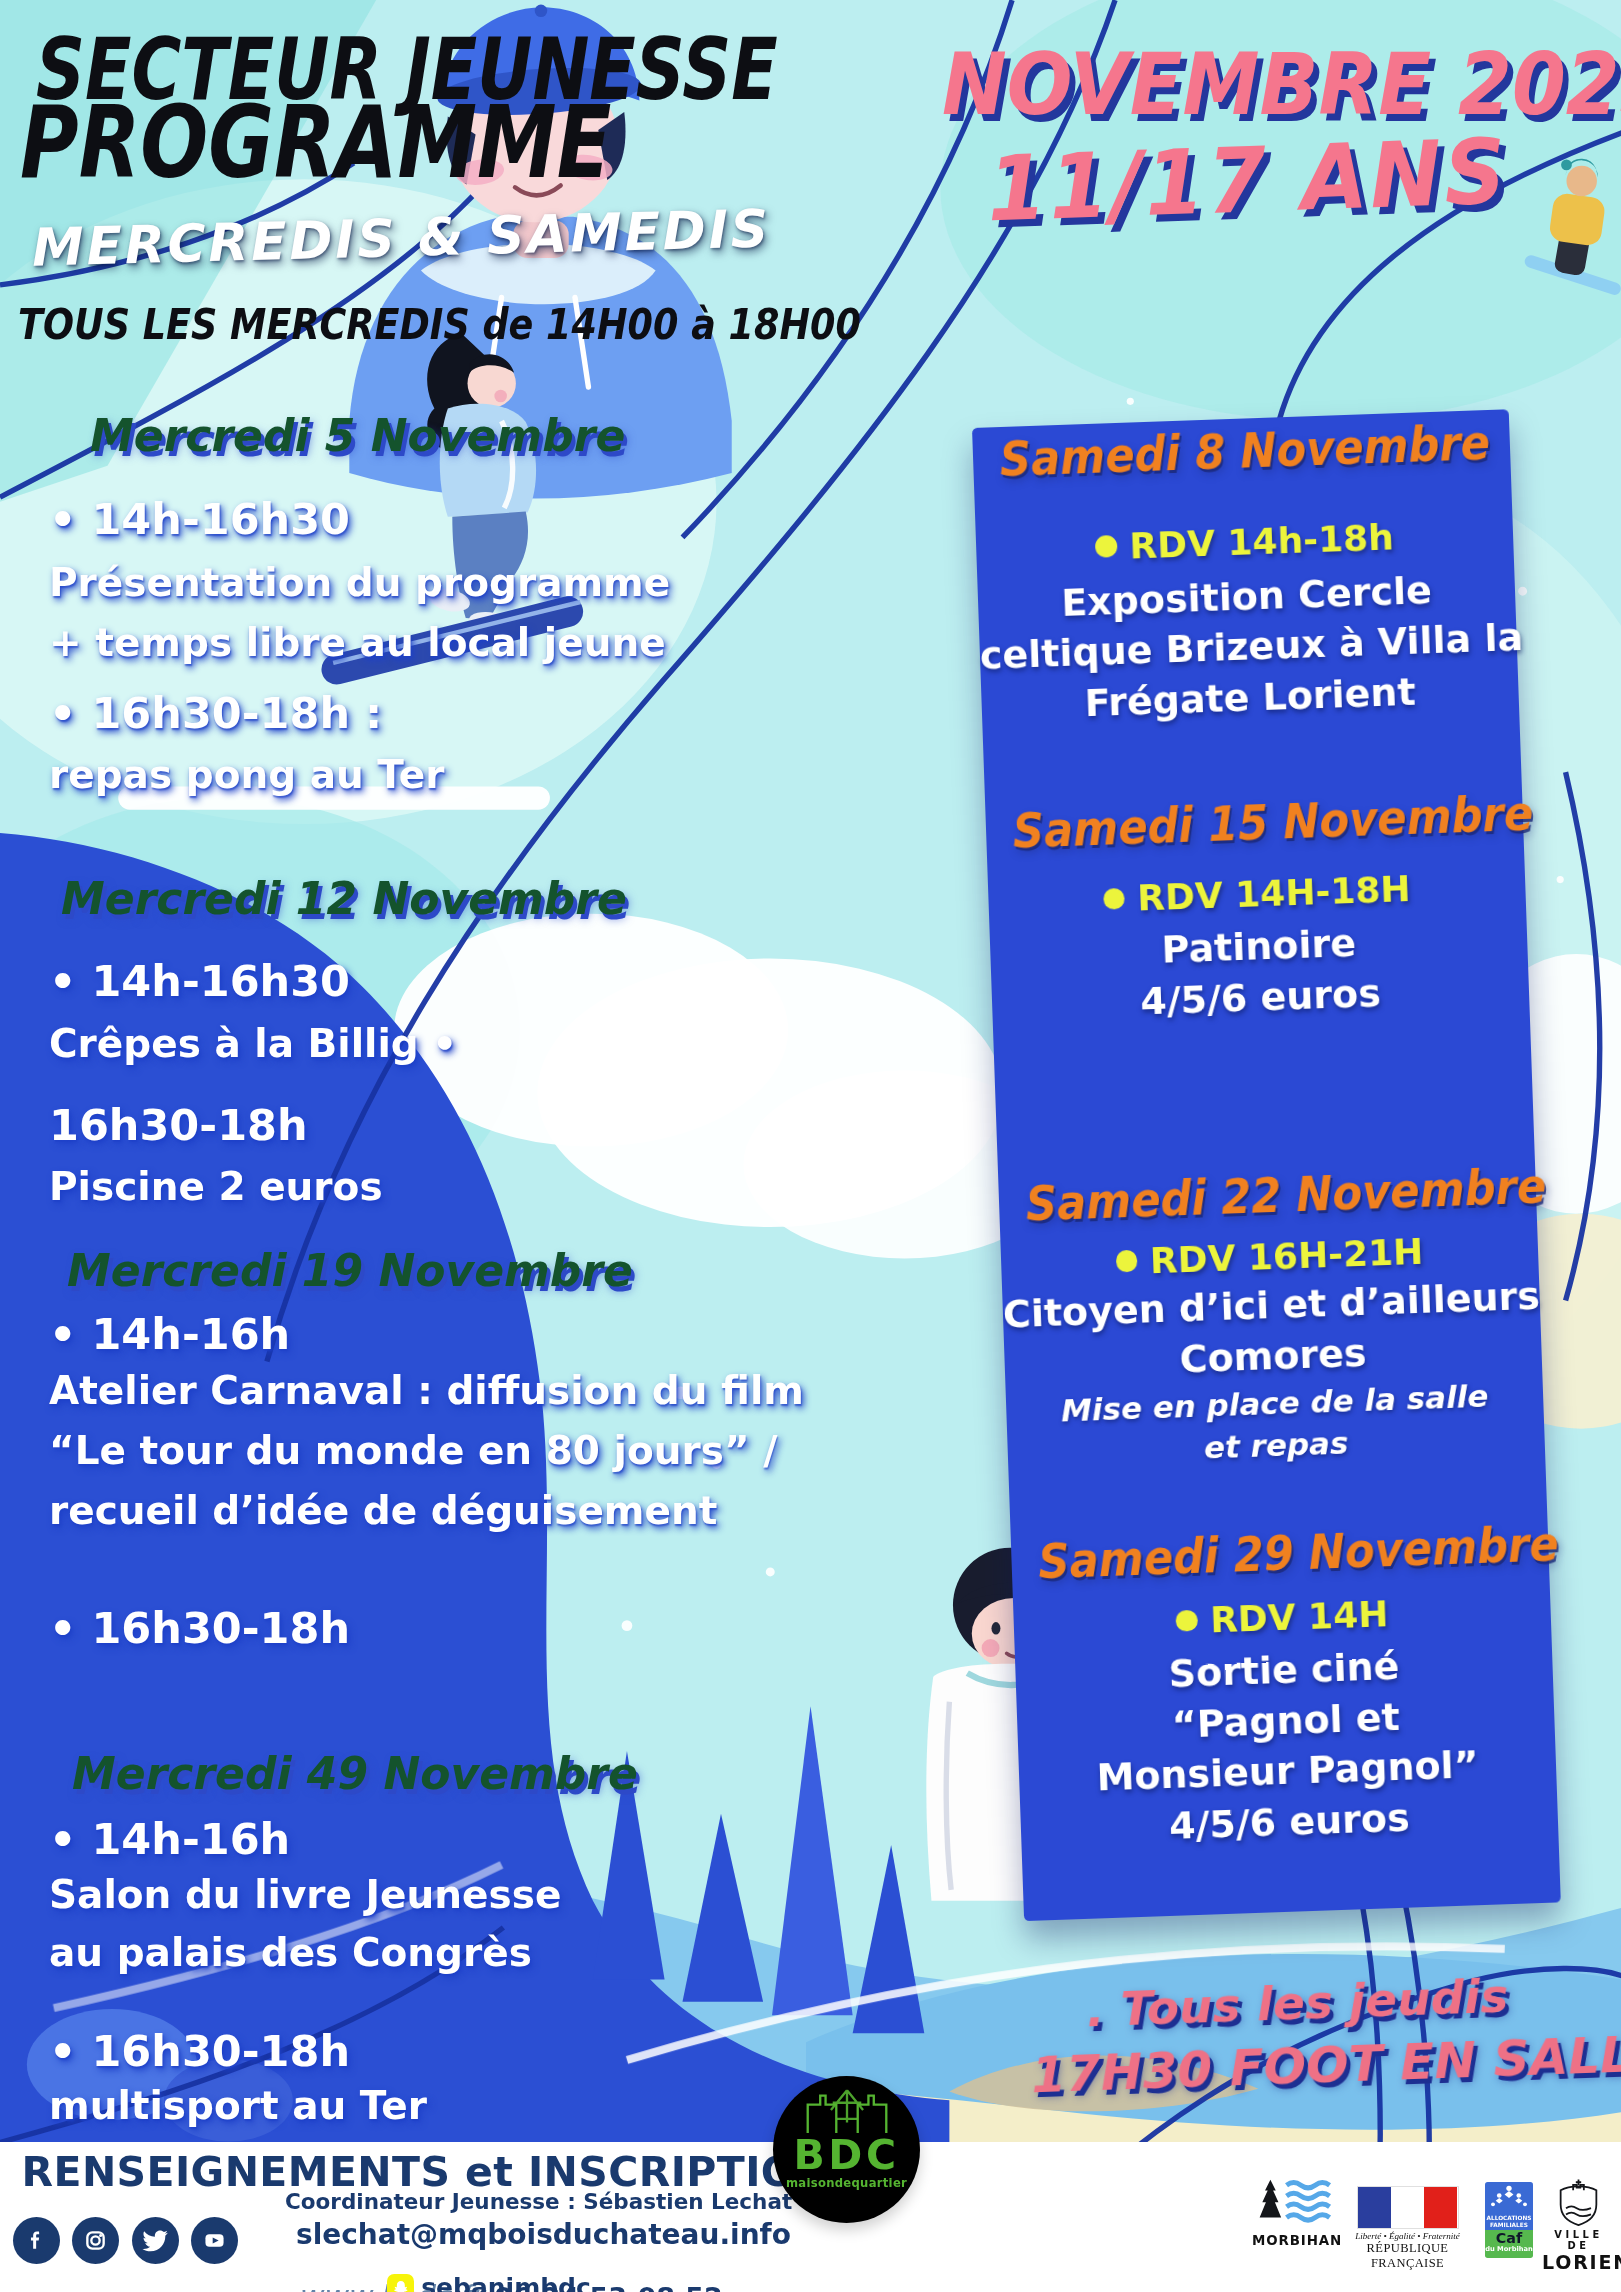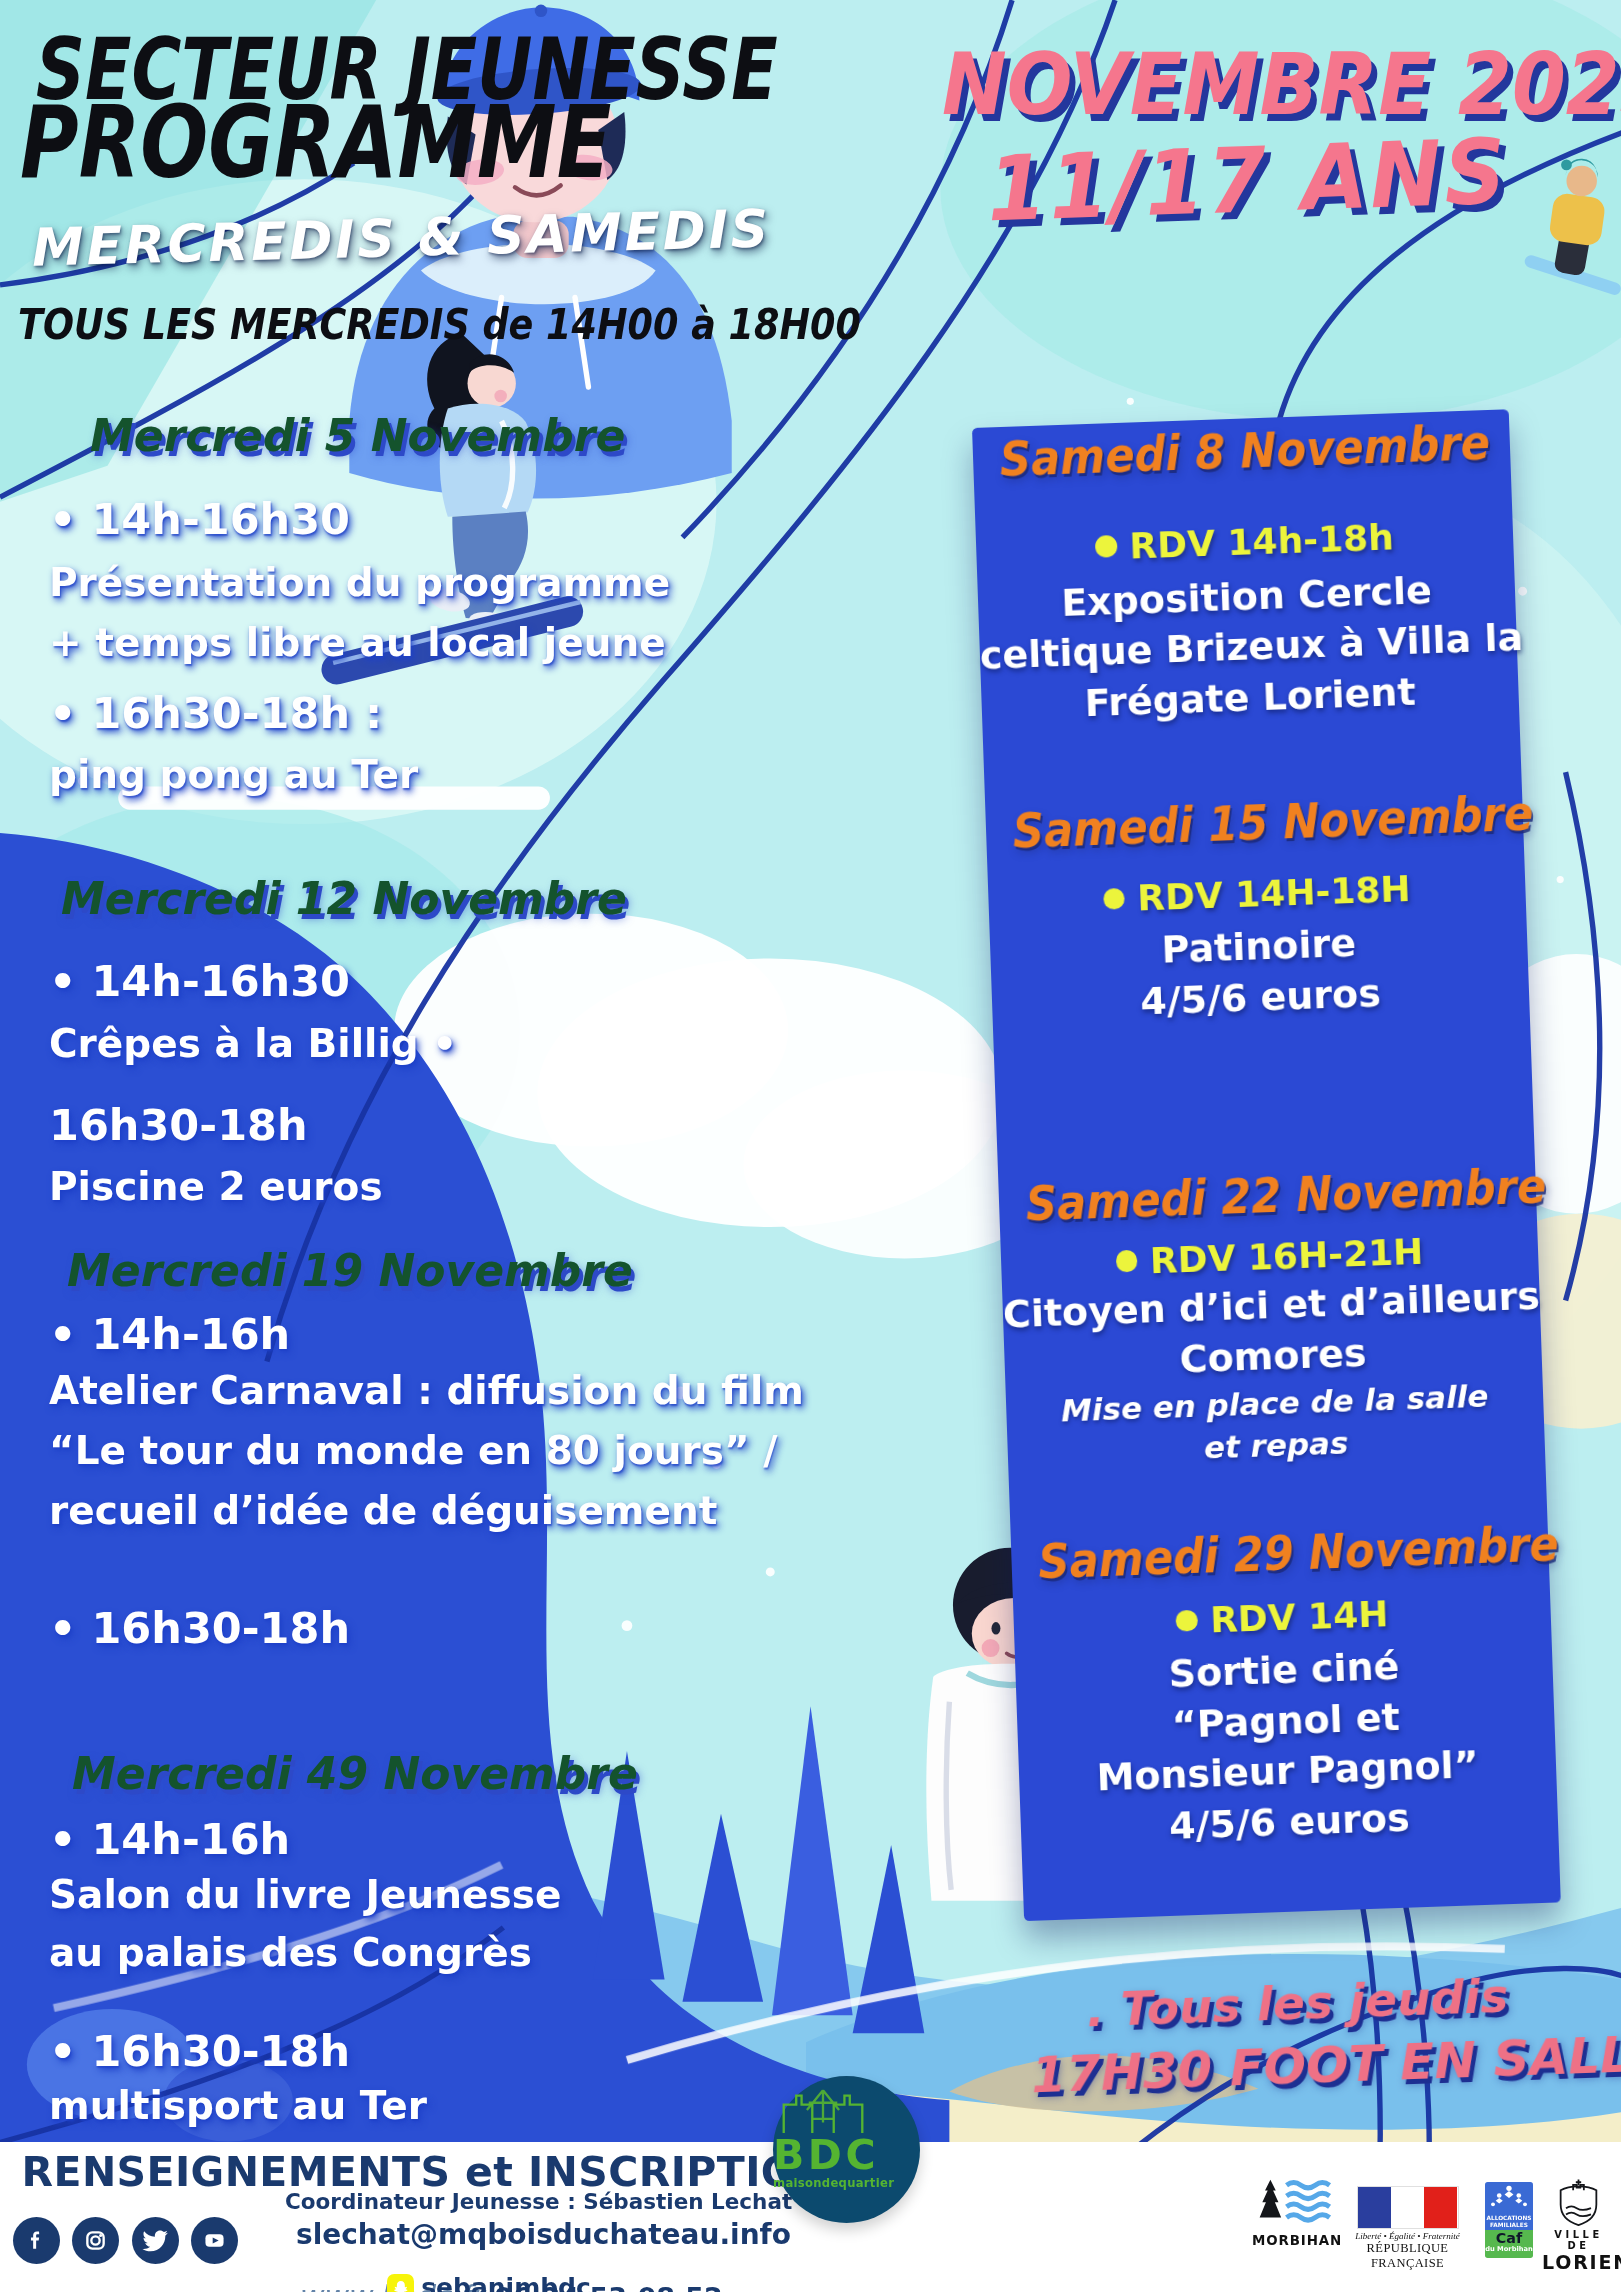--- a/index.html
+++ b/index.html
@@ -96,22 +96,22 @@
   .rf-name { font-size:12.5px; color:#111; font-family:"Liberation Serif", serif; letter-spacing:0.4px; }
   .caf-top { font-size:5.8px; color:#fff; font-weight:700; line-height:1.15; }
   .caf-name { font-size:14.3px; color:#0f172a; font-weight:800; line-height:1; }
   .caf-sub { font-size:6.7px; color:#fff; font-weight:600; }
   .lor-1 { font-size:9.9px; letter-spacing:3.6px; color:#111; font-weight:600; }
   .lor-2 { font-size:19px; letter-spacing:1.8px; color:#111; font-weight:800; }
 
   
   #bdc-circle {
     position:absolute; left:773px; top:2076px; width:147px; height:147px;
-    background:#0c4a6e; border-radius:50%; box-shadow:0 7.2px 14.3px rgba(0,0,0,.18);
-    display:flex; flex-direction:column; justify-content:flex-start;
+    background:#000000; border-radius:50%; box-shadow:0 7.2px 14.3px rgba(0,0,0,.18);
+    display:flex; flex-direction:column; align-items:center; justify-content:flex-start;
   }
   .bdc-acr { font-size:41px; font-weight:700; color:#55b431; letter-spacing:3.6px; line-height:1; }
   .bdc-cap { font-size:11.6px; font-weight:700; color:#55b431; letter-spacing:0.3px; }
 </style>
 </head>
 <body>
 
 <div id="stage">
 
   <svg class="abs" style="left:0;top:0;" width="1622" height="2293" viewBox="0 0 1811 2560">
@@ -247,21 +247,21 @@
     <span class="age squeeze nowrap" style="font-size:90px;transform:scaleX(.95);">11/17 ANS</span>
   </div>
 
   <div class="abs" style="left:90px;top:410px;">
     <span class="mheading squeeze nowrap">Mercredi 5 Novembre</span>
   </div>
   <div class="abs wtext wtime nowrap" style="left:49px;top:494px;">• 14h-16h30</div>
   <div class="abs wtext wline nowrap" style="left:49px;top:560px;">Présentation du programme</div>
   <div class="abs wtext wline nowrap" style="left:49px;top:620px;">+ temps libre au local jeune</div>
   <div class="abs wtext wtime nowrap" style="left:49px;top:688px;">• 16h30-18h :</div>
-  <div class="abs wtext wline nowrap" style="left:49px;top:752px;">ping pong au Ter</div>
+  <div class="abs wtext wline nowrap" style="left:49px;top:752px;">repas pong au Ter</div>
 
   <div class="abs" style="left:61px;top:873px;">
     <span class="mheading squeeze nowrap">Mercredi 12 Novembre</span>
   </div>
   <div class="abs wtext wtime nowrap" style="left:49px;top:956px;">• 14h-16h30</div>
   <div class="abs wtext wline nowrap" style="left:49px;top:1021px;">Crêpes à la Billig •</div>
   <div class="abs wtext wtime nowrap" style="left:49px;top:1100px;">16h30-18h</div>
   <div class="abs wtext wline nowrap" style="left:49px;top:1164px;">Piscine 2 euros</div>
 
   <div class="abs" style="left:67px;top:1245px;">

